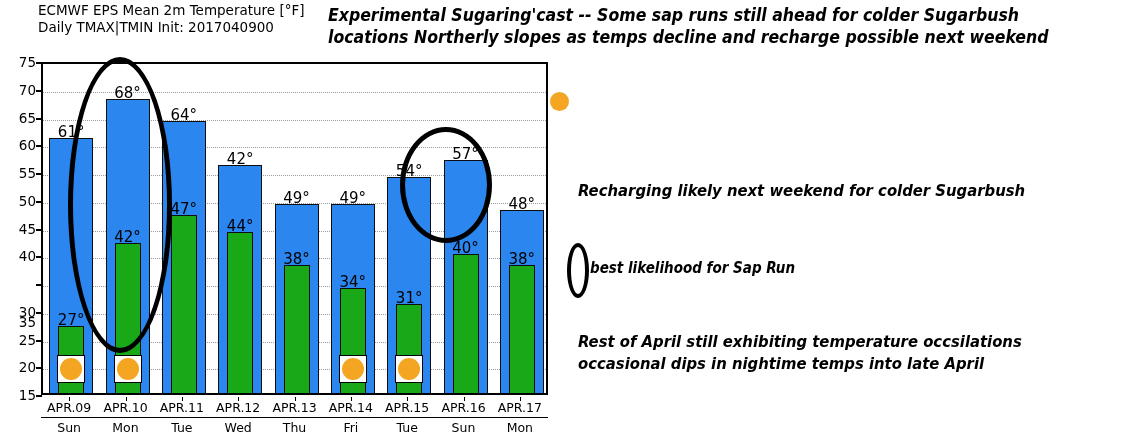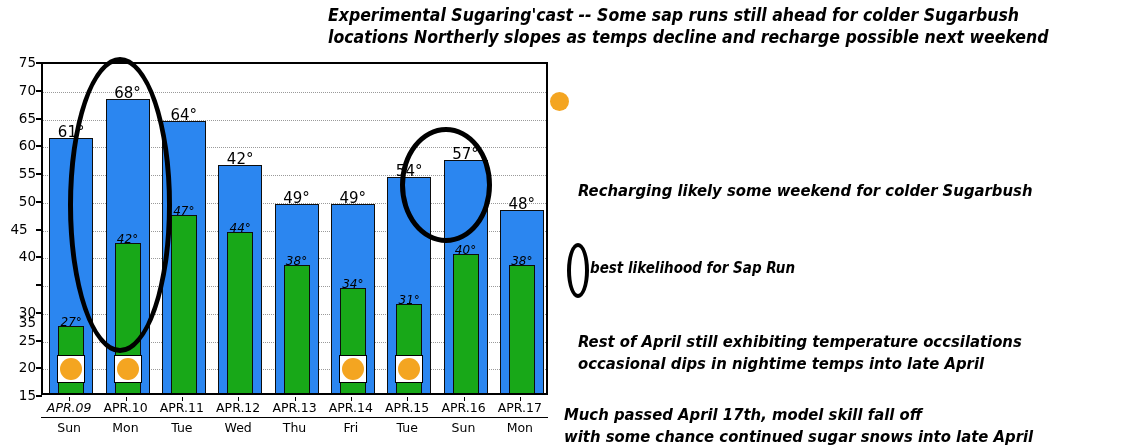--- a/index.html
+++ b/index.html
@@ -103,22 +103,21 @@
   }
   .bar-label {
     position: absolute;
     font-size: 15px;
     color: #000;
     font-family: "DejaVu Sans", sans-serif;
     white-space: nowrap;
     transform: translate(-50%, -100%);
   }
   .bar-label.small {
-    font-size: 12px;
-    font-style: italic;
+    font-size: 15px;
   }
 
   .sun-marker {
     position: absolute;
     background: #ffffff;
     border: 1px solid #000;
     box-sizing: border-box;
     display: flex;
     align-items: center;
     justify-content: center;
@@ -245,20 +244,22 @@
     line-height: 22px;
   }
 </style>
 </head>
 <body>
 
 <div id="root">
 
   <div id="chart-panel">
 
+    <div id="chart-title">ECMWF EPS Mean 2m Temperature [°F]
+Daily TMAX|TMIN Init: 2017040900</div>
 
     <div id="plot-area">
 
     <div class="gridline" style="top: 305.25px;"></div>
         <div class="gridline" style="top: 277.5px;"></div>
         <div class="gridline" style="top: 249.75px;"></div>
         <div class="gridline" style="top: 222px;"></div>
         <div class="gridline" style="top: 194.25px;"></div>
         <div class="gridline" style="top: 166.5px;"></div>
         <div class="gridline" style="top: 138.75px;"></div>
@@ -340,39 +341,39 @@
         <div class="ytick-label" style="top: 367.25px; left: 2px;">20</div>
         <div class="ytick-mark" style="position: absolute; left: 36px; top: 367.25px; width: 6px;"></div>
         <div class="ytick-label" style="top: 340px; left: 2px;">25</div>
         <div class="ytick-mark" style="position: absolute; left: 36px; top: 339.5px; width: 6px;"></div>
         <div class="ytick-label" style="top: 311.75px; left: 2px;">30</div>
         <div class="ytick-mark" style="position: absolute; left: 36px; top: 311.75px; width: 6px;"></div>
         <div class="ytick-label" style="top: 287px; left: 2px; margin-top: 35px;">35</div>
         <div class="ytick-mark" style="position: absolute; left: 36px; top: 284px; width: 6px;"></div>
         <div class="ytick-label" style="top: 256.25px; left: 2px;">40</div>
         <div class="ytick-mark" style="position: absolute; left: 36px; top: 256.25px; width: 6px;"></div>
-        <div class="ytick-label" style="top: 228.5px; left: 2px; text-align: center;">45</div>
+        <div class="ytick-label" style="top: 228.5px; left: 2px;">45</div>
         <div class="ytick-mark" style="position: absolute; left: 36px; top: 228.5px; width: 6px;"></div>
         <div class="ytick-label" style="top: 200.75px; left: 2px;">50</div>
         <div class="ytick-mark" style="position: absolute; left: 36px; top: 200.75px; width: 6px;"></div>
         <div class="ytick-label" style="top: 173px; left: 2px;">55</div>
         <div class="ytick-mark" style="position: absolute; left: 36px; top: 173px; width: 6px;"></div>
         <div class="ytick-label" style="top: 145.25px; left: 2px;">60</div>
         <div class="ytick-mark" style="position: absolute; left: 36px; top: 145.25px; width: 6px;"></div>
         <div class="ytick-label" style="top: 117.5px; left: 2px;">65</div>
         <div class="ytick-mark" style="position: absolute; left: 36px; top: 117.5px; width: 6px;"></div>
         <div class="ytick-label" style="top: 89.75px; left: 2px;">70</div>
         <div class="ytick-mark" style="position: absolute; left: 36px; top: 89.75px; width: 6px;"></div>
         <div class="ytick-label" style="top: 62px; left: 2px;">75</div>
         <div class="ytick-mark" style="position: absolute; left: 36px; top: 62px; width: 6px;"></div>
       </div>
 
     <div id="xaxis-dates">
         <div class="xtick" style="left: 28.1667px;"></div>
-        <div class="xlab" style="left: 28.1667px; top: 3px; font-style: italic;">APR.09</div>
+        <div class="xlab" style="left: 28.1667px; top: 3px;">APR.09</div>
         <div class="xtick" style="left: 84.5px;"></div>
         <div class="xlab" style="left: 84.5px; top: 3px;">APR.10</div>
         <div class="xtick" style="left: 140.833px;"></div>
         <div class="xlab" style="left: 140.833px; top: 3px;">APR.11</div>
         <div class="xtick" style="left: 197.167px;"></div>
         <div class="xlab" style="left: 197.167px; top: 3px;">APR.12</div>
         <div class="xtick" style="left: 253.5px;"></div>
         <div class="xlab" style="left: 253.5px; top: 3px;">APR.13</div>
         <div class="xtick" style="left: 309.833px;"></div>
         <div class="xlab" style="left: 309.833px; top: 3px;">APR.14</div>
@@ -399,25 +400,23 @@
     <div class="annot-ellipse" style="left:400px; top:127px; width:92px; height:116px;"></div>
   </div>
 
   <div id="annot-panel">
 
     <div id="headline" class="annot-text">Experimental Sugaring'cast -- Some sap runs still ahead for colder Sugarbush
 locations Northerly slopes as temps decline and recharge possible next weekend</div>
 
     <div id="sun-legend-icon"></div>
 
-    <div id="recharge-note" class="annot-text">Recharging likely some weekend for colder Sugarbush</div>
+    <div id="recharge-note" class="annot-text">Recharging likely next weekend for colder Sugarbush</div>
 
     <div id="saprun-legend-ellipse"></div>
     <div id="oscillation-note" class="annot-text">Rest of April still exhibiting temperature occsilations
 occasional dips in nightime temps into late April</div>
 
     <div id="saprun-note" class="annot-text">best likelihood for Sap Run</div>
 
-    <div id="skill-note" class="annot-text">Much passed April 17th, model skill fall off
-with some chance continued sugar snows into late April</div>
   </div>
 
 </div>
 
 </body></html>

